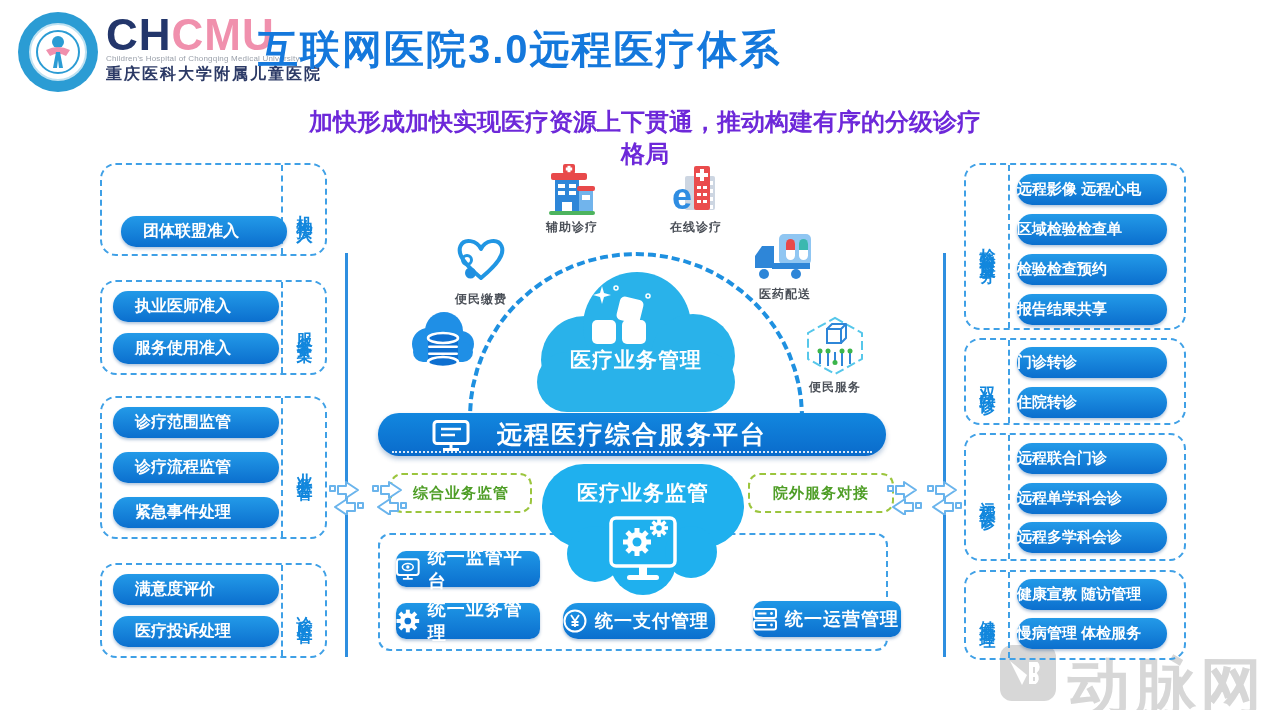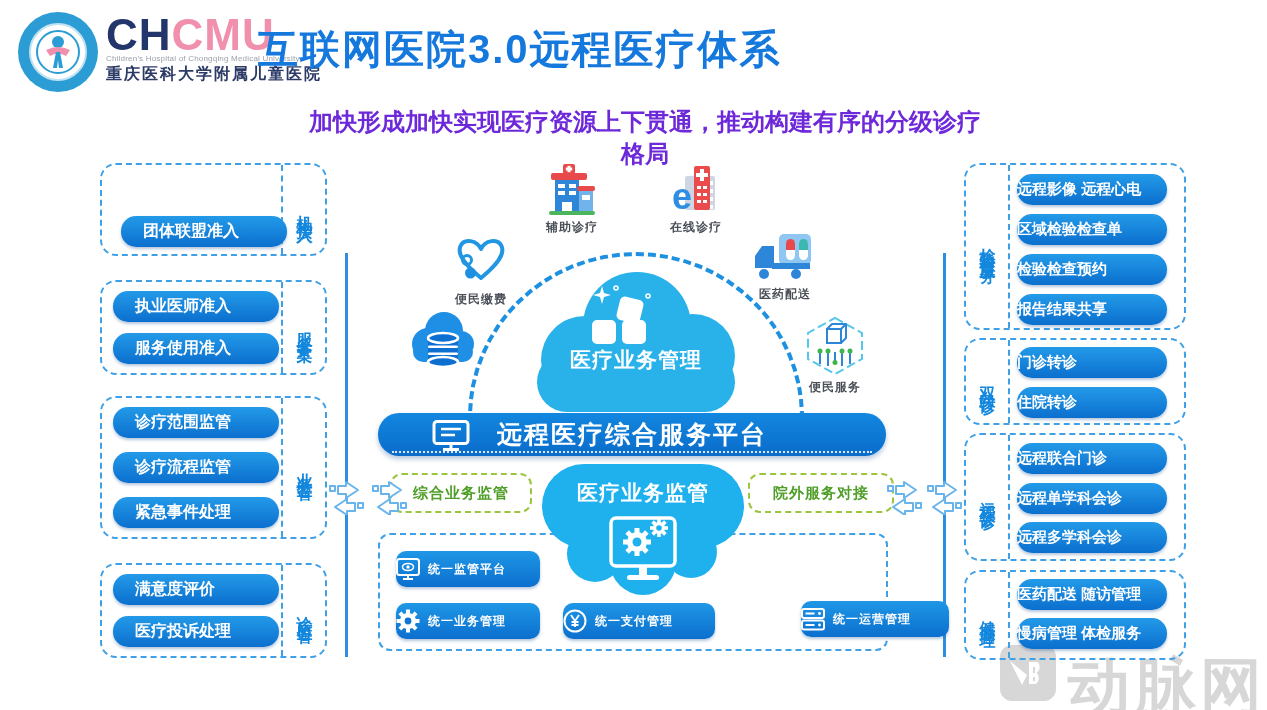--- a/index.html
+++ b/index.html
@@ -61,21 +61,21 @@
     display:flex; align-items:center; justify-content:center;
     color:#4f9e27; font-size:15px; font-weight:bold; letter-spacing:1px; z-index:4; background:#fff; }
 
   .cloud-bottom { position:absolute; left:540px; top:458px; width:206px; height:150px; z-index:5; }
   .cloud-bottom .txt { position:absolute; left:0; right:0; top:21px; text-align:center;
     color:#fff; font-size:21px; font-weight:bold; letter-spacing:1px; }
   .cloud-bottom .ic { position:absolute; left:50%; top:52px; transform:translateX(-50%); }
 
   .ubox { position:absolute; left:378px; top:533px; width:510px; height:118px;
     border:2px dashed #3fa0e6; border-radius:12px; z-index:3; }
-  .upill { position:absolute; height:36px; border-radius:10px; color:#fff; font-weight:bold; font-size:12px;
+  .upill { position:absolute; height:36px; border-radius:10px; color:#fff; font-weight:bold; font-size:18px;
     background:linear-gradient(180deg,#1f97e6 0%,#0b6fce 100%); letter-spacing:1px;
     box-shadow:0 2px 3px rgba(10,70,140,.3); display:flex; align-items:center; gap:8px; z-index:6; }
 
   .garrow { position:absolute; z-index:7; }
 
   
   .watermark { position:absolute; left:1000px; top:645px; display:flex; align-items:flex-start; gap:12px; z-index:1; }
   .wm-text { font-size:62px; font-weight:900; color:#d7d7d7; letter-spacing:4px; white-space:nowrap; }
 </style>
 </head>
@@ -144,21 +144,21 @@
   <div class="gbox" style="left:964px;top:433px;width:222px;height:128px;">
     <div class="vlabel left">远程会诊</div>
   </div>
   <div class="pill r" style="left:1017px;top:443px;">远程联合门诊</div>
   <div class="pill r" style="left:1017px;top:483px;">远程单学科会诊</div>
   <div class="pill r" style="left:1017px;top:522px;">远程多学科会诊</div>
 
   <div class="gbox" style="left:964px;top:570px;width:222px;height:90px;">
     <div class="vlabel left">健康管理</div>
   </div>
-  <div class="pill r" style="left:1017px;top:579px;">医药配送 随访管理</div>
+  <div class="pill r" style="left:1017px;top:579px;">健康宣教 随访管理</div>
   <div class="pill r" style="left:1017px;top:618px;">慢病管理 体检服务</div>
 
   <div class="vline" style="left:345px;"></div>
   <div class="vline" style="left:943px;"></div>
   <div class="arc-clip">
       <div class="arc"></div>
     </div>
 
   <svg class="garrow" style="left:328px;top:479px;" width="37" height="36" viewBox="0 0 37 36">
     <g fill="#fff" stroke="#6ab4ec" stroke-width="2" stroke-linejoin="round">
@@ -380,30 +380,30 @@
           <rect x="-2" y="-11.5" width="4" height="23" transform="rotate(45)"></rect>
           <rect x="-2" y="-11.5" width="4" height="23" transform="rotate(90)"></rect>
           <rect x="-2" y="-11.5" width="4" height="23" transform="rotate(135)"></rect>
         </g>
         <circle r="3.4" fill="#0d76d4"></circle>
       </g>
     </svg>
     <span>统一业务管理</span>
   </div>
 
-  <div class="upill" style="left:563px;top:603px;width:152px;">
+  <div class="upill" style="left:563px;top:603px;width:152px;border-radius:15px;">
     <svg width="24" height="24" viewBox="0 0 24 24">
       <circle cx="12" cy="12" r="10.5" fill="none" stroke="#fff" stroke-width="2"></circle>
       <path d="M8 6 l4 6 l4-6 M12 12 v6 M8.5 13 h7 M8.5 16 h7" stroke="#fff" stroke-width="1.8" fill="none"></path>
     </svg>
     <span>统一支付管理</span>
   </div>
 
 
-  <div class="upill" style="left:753px;top:601px;width:148px;margin-left:48px;">
+  <div class="upill" style="left:753px;top:601px;width:148px;">
     <svg width="24" height="24" viewBox="0 0 24 24">
       <rect x="1" y="2" width="22" height="9" rx="2" fill="none" stroke="#fff" stroke-width="2"></rect>
       <rect x="1" y="13.5" width="22" height="9" rx="2" fill="none" stroke="#fff" stroke-width="2"></rect>
       <path d="M4.5 6.5 h9 M4.5 18 h9" stroke="#fff" stroke-width="2"></path>
       <circle cx="18.5" cy="6.5" r="1.4" fill="#fff"></circle>
         <circle cx="18.5" cy="18" r="1.4" fill="#fff"></circle>
     </svg>
     <span>统一运营管理</span>
   </div>
 

